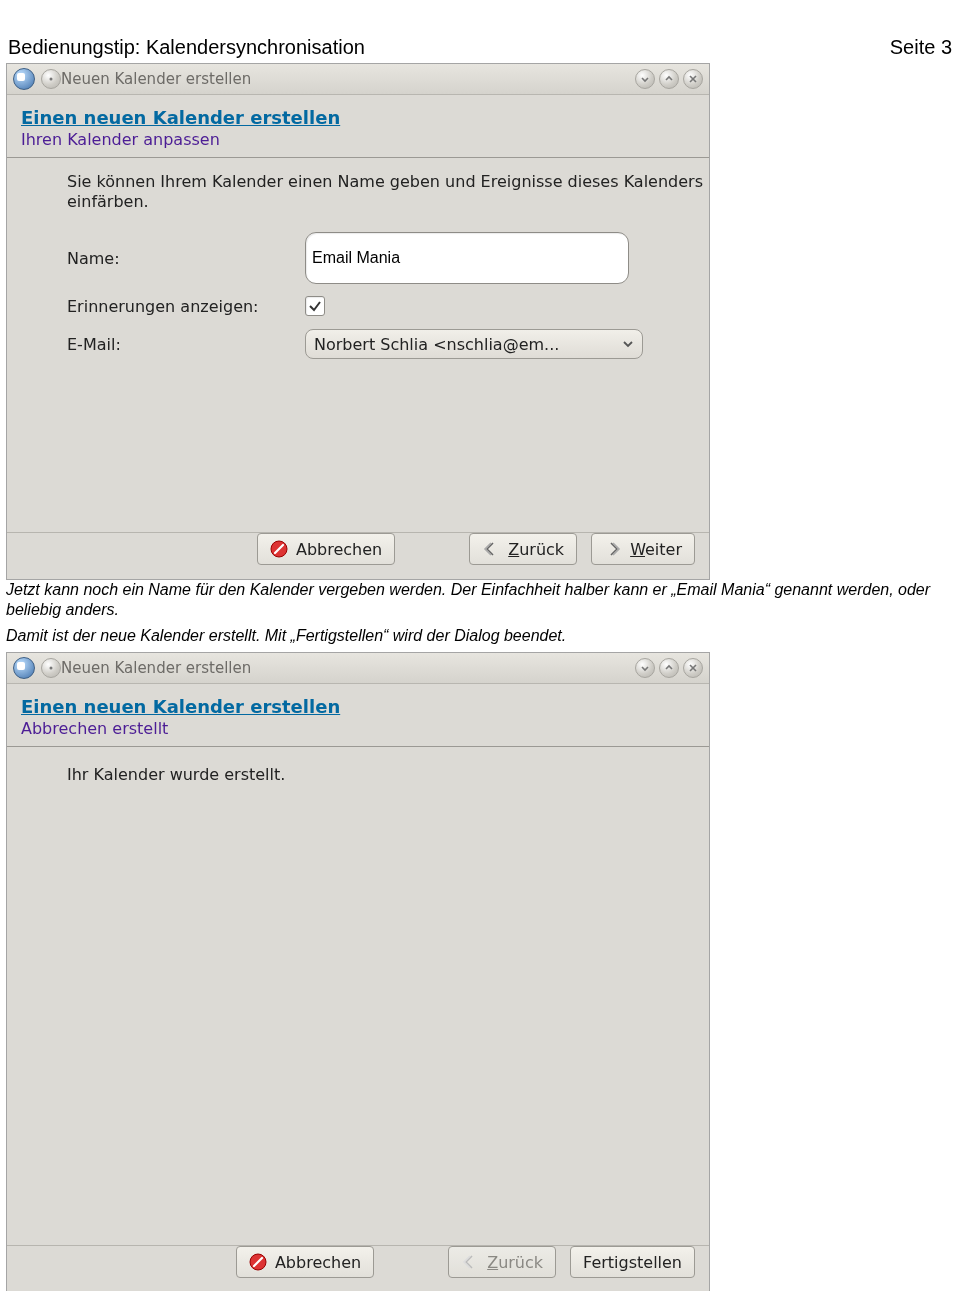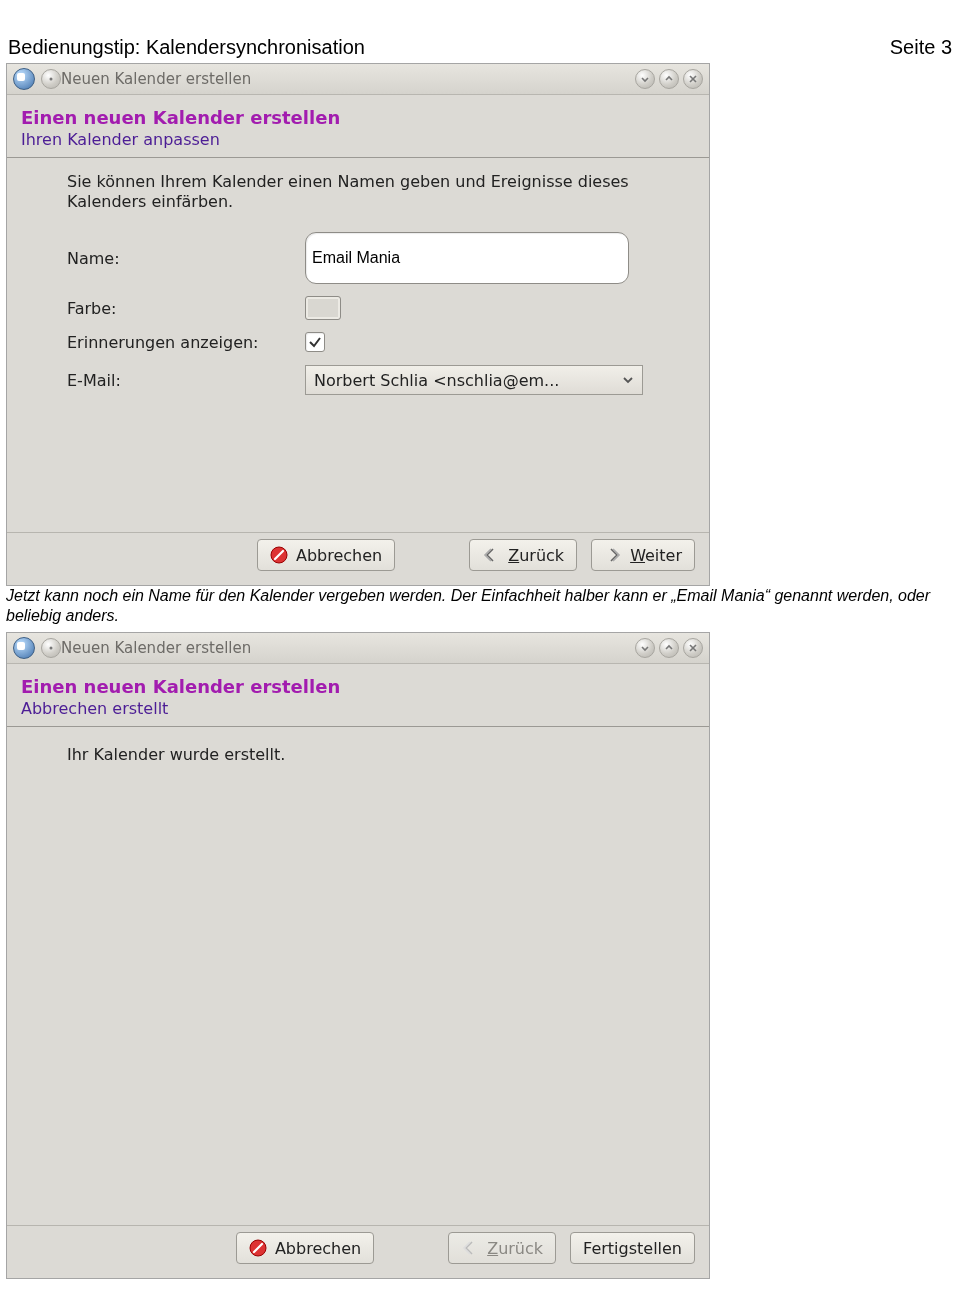--- a/index.html
+++ b/index.html
@@ -62,21 +62,21 @@
     border:1px solid #3d5f85;
     position:relative;
   }
   .app-icon::after{
     content:""; position:absolute; left:3px; top:4px; width:8px; height:8px;
     background: #fff; border-radius:2px;
   }
 
   
   .dlg-body { padding: 10px 14px 0 14px; }
-  .dlg-title { font-size: 18px; font-weight: bold; color:#a21caf; margin: 2px 0 0 0;}
+  .dlg-title { font-size: 18px; font-weight: bold; color:#0369a1; margin: 2px 0 0 0; text-decoration: underline;}
   .dlg-sub   { font-size: 16px; color:#4c1d95; margin: 2px 0 8px 0;}
   .dlg-sep   { border:0; border-top:1px solid #9b9994; margin:0 0 0 0; }
   .dlg-inner { padding: 14px 0 0 60px; min-height: 360px; }
   .dlg-inner.short { min-height: 480px; padding-top: 18px; }
   .desc { font-size:16px; line-height:1.25; margin-bottom:14px; }
 
   .form-table { border-collapse: collapse; }
   .form-table td { padding: 6px 8px 6px 0; font-size:16px; vertical-align: middle; }
   .form-table td.label { width: 230px; }
 
@@ -98,29 +98,29 @@
     width:18px; height:18px; border:1px solid #8e8c87; border-radius:3px;
     background:#fff; display:inline-flex; align-items:center; justify-content:center;
     box-shadow: inset 1px 1px 1px rgba(0,0,0,.08);
   }
   .checkbox svg { width:14px; height:14px; }
   .dropdown {
     width: 320px; height: 28px; padding: 0 8px;
     display:flex; align-items:center; justify-content:space-between;
     font-size:16px;
     background: linear-gradient(#f1efe9,#dfdcd6);
-    border:1px solid #9c9a94; border-radius:0;
+    border:1px solid #9c9a94; border-radius:8px;
   }
   .dropdown .dd-text { overflow:hidden; text-overflow:ellipsis; white-space:nowrap; }
   .dropdown svg { width:12px; height:12px; }
 
   
   .dlg-footer {
     border-top:1px solid #b7b5af;
-    padding: 6px 14px 14px 14px;
+    padding: 0 14px 14px 14px;
     display:flex; justify-content:flex-end; gap:14px;
     background:#dcdad5;
   }
   .btn {
     height: 30px; padding: 0 12px;
     display:inline-flex; align-items:center; gap:8px;
     font-size:16px;
     background: linear-gradient(#f3f1eb,#e2e0da);
     border:1px solid #9c9a94; border-radius:4px;
     cursor:pointer;
@@ -178,33 +178,27 @@
       </div>
     </div>
 
     <div class="dlg-body">
       <div class="dlg-title">Einen neuen Kalender erstellen</div>
       <div class="dlg-sub">Ihren Kalender anpassen</div>
     </div>
     <hr class="dlg-sep">
 
     <div class="dlg-inner">
-      <div class="desc">Sie können Ihrem Kalender einen Namen geben und Ereignisse dieses Kalenders einfärben.</div>
+      <div class="desc">Sie können Ihrem Kalender einen Name geben und Ereignisse dieses Kalenders einfärben.</div>
 
       <table class="form-table">
         <tbody>
             <tr>
           <td class="label">Name:</td>
           <td><input class="text-input" value="Email Mania" style=""></td>
-        </tr>
-        <tr>
-          <td class="label">Farbe:</td>
-          <td>
-                <div class="color-swatch"></div>
-              </td>
         </tr>
         <tr>
           <td class="label">Erinnerungen anzeigen:</td>
           <td>
             <span class="checkbox">
               <svg viewBox="0 0 14 14">
                     <path d="M2 7 L6 11 L12 3" fill="none" stroke="#333" stroke-width="2"></path>
                   </svg>
             </span>
           </td>
@@ -243,20 +237,21 @@
         <svg viewBox="0 0 18 18">
             <path d="M7 3 L13 9 L7 15" fill="none" stroke="#666" stroke-width="1.6"></path>
             <path d="M9 3 L15 9 L9 15" fill="none" stroke="#aaa" stroke-width="1.6"></path>
           </svg>
         <span><span class="u">W</span><span>eiter</span></span>
       </div>
     </div>
   </div>
 
   <p class="para">Jetzt kann noch ein Name für den Kalender vergeben werden. Der Einfachheit halber kann er „Email Mania“ genannt werden, oder beliebig anders.</p>
+  <p class="para">Damit ist der neue Kalender erstellt. Mit „Fertigstellen“ wird der Dialog beendet.</p>
 
   <div class="window">
     <div class="titlebar">
       <div class="title-left">
         <span class="app-icon"></span>
         <span class="tb-circle">
           <svg viewBox="0 0 10 10">
               <circle cx="5" cy="5" r="1.5" fill="#777"></circle>
             </svg>
         </span>

